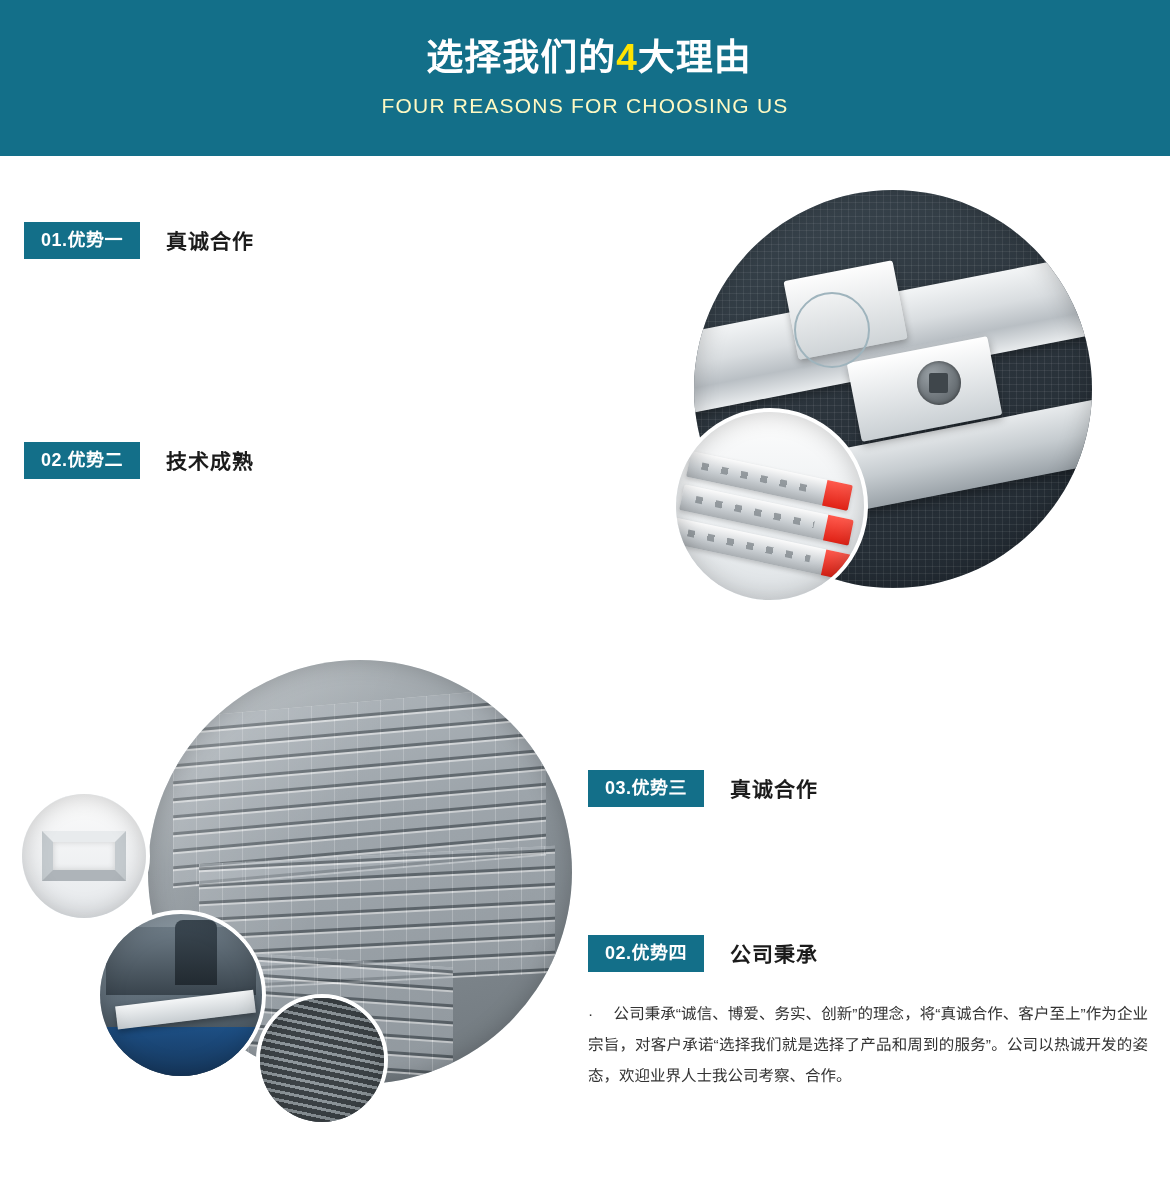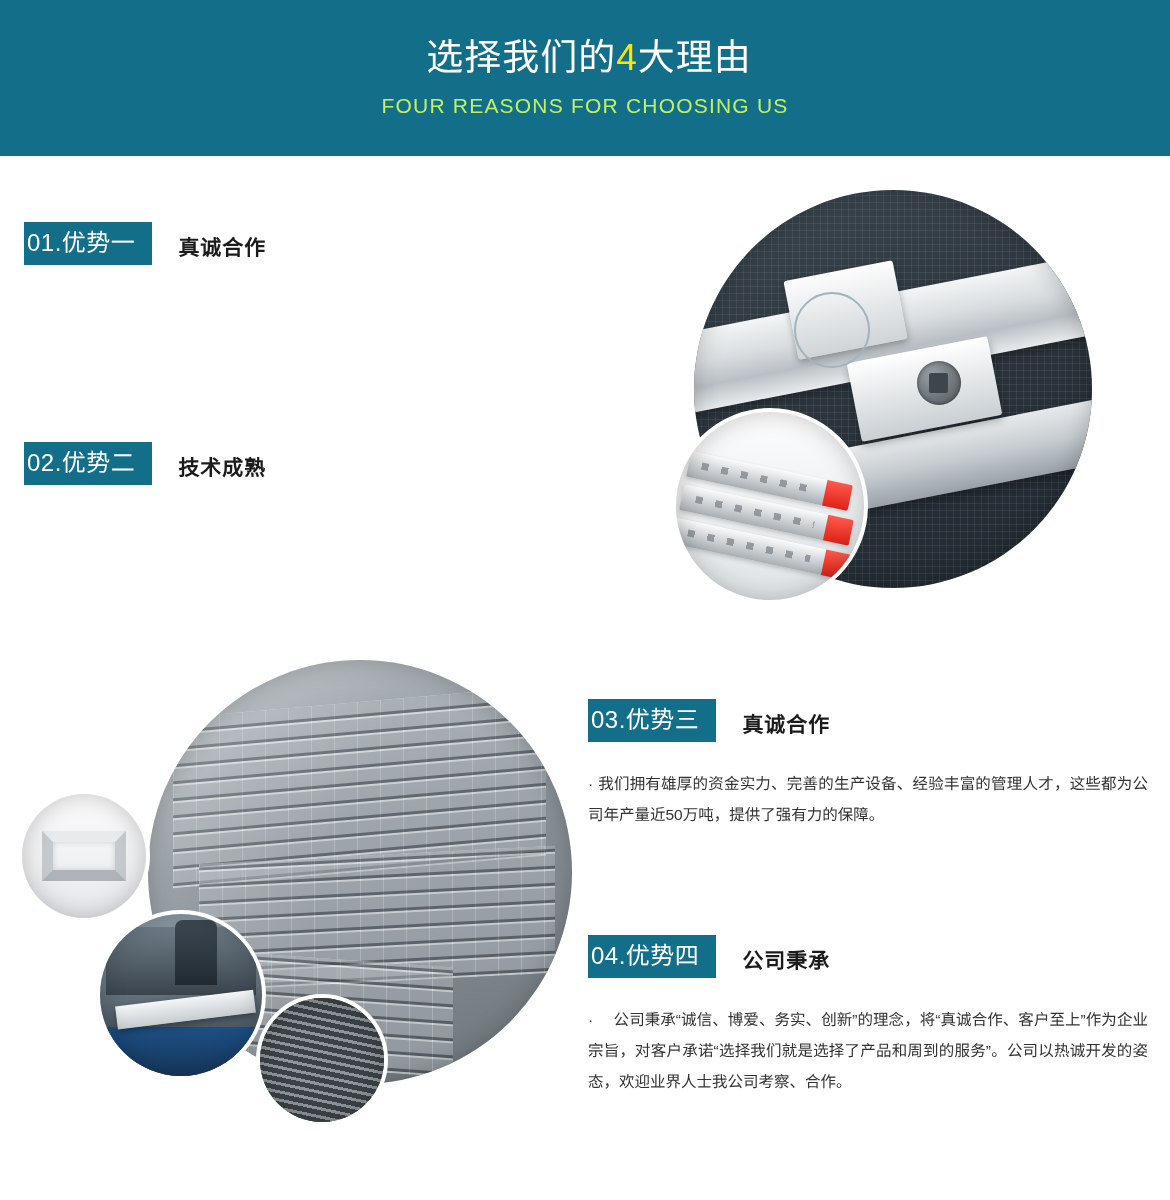--- a/index.html
+++ b/index.html
@@ -18,51 +18,51 @@
   
   .banner {
     width: 1170px; height: 156px;
     background: #136f89;
     position: relative;
     display: flex; flex-direction: column;
     align-items: center; justify-content: center;
   }
   .banner-title {
     font-size: 37px;
-    font-weight: normal;
+    font-weight: bold;
     letter-spacing: 1px;
     color: #ffffff;
     line-height: 1.1;
     margin: 0 0 16px 8px;
     white-space: nowrap;
   }
   .banner-title .accent { color: #ffe400; }
   .banner-sub {
     font-size: 21px;
     letter-spacing: 1.2px;
-    color: #bef264;
+    color: #fef9c3;
     font-weight: 500;
     white-space: nowrap;
   }
 
   
   .reason {
     position: absolute;
   }
   .reason-head {
     display: flex;
     align-items: flex-end;
     position: relative;
   }
   .tag {
     background: #136f89;
     color: #ffffff;
-    font-size: 24px;
-    font-weight: normal;
-    padding: 9px 17px 10px 3px;
+    font-size: 18px;
+    font-weight: bold;
+    padding: 9px 17px 10px 17px;
     line-height: 1;
     white-space: nowrap;
     letter-spacing: 0.5px;
   }
   .head-title {
     font-size: 21px;
     font-weight: bold;
     color: #1b1b1b;
     margin-left: 26px;
     padding-bottom: 4px;
@@ -84,21 +84,21 @@
   }
   .reason-body .dot {
     display: inline-block;
     width: 10px;
     color: #333;
   }
 
   
   #reason-1 { left: 24px;  top: 222px; width: 580px; }
   #reason-2 { left: 24px;  top: 442px; width: 580px; }
-  #reason-3 { left: 588px; top: 699px; width: 560px; }
+  #reason-3 { left: 588px; top: 770px; width: 560px; }
   #reason-4 { left: 588px; top: 935px; width: 560px; }
 
   #reason-1 .head-rule, #reason-2 .head-rule { right: 0; }
 
   .circle {
     border-radius: 50%;
     overflow: hidden;
     position: relative;
     background: #d8dde0;
     border: 4px solid #ffffff;
@@ -338,29 +338,26 @@
     <div class="head-title">技术成熟</div>
   </div>
 </section>
 
 <section class="reason" id="reason-3">
   <div class="reason-head">
     <div class="head-rule"></div>
     <div class="tag">03.优势三</div>
     <div class="head-title">真诚合作</div>
   </div>
-  <div class="reason-body">
-    <span class="dot">·</span><span>我们拥有雄厚的资金实力、完善的生产设备、经验丰富的管理人才，这些都为公司年产量近50万吨，提供了强有力的保障。</span>
-  </div>
 </section>
 
 <section class="reason" id="reason-4">
   <div class="reason-head">
     <div class="head-rule"></div>
-    <div class="tag">04.优势四</div>
+    <div class="tag">02.优势四</div>
     <div class="head-title">公司秉承</div>
   </div>
   <div class="reason-body">
     <span class="dot">·</span><span>　公司秉承“诚信、博爱、务实、创新”的理念，将“真诚合作、客户至上”作为企业宗旨，对客户承诺“选择我们就是选择了产品和周到的服务”。公司以热诚开发的姿态，欢迎业界人士我公司考察、合作。</span>
   </div>
 </section>
 
 <div class="circle no-border" id="photo-clamp">
   <div class="bg-dark"></div>
   <div class="mesh"></div>

